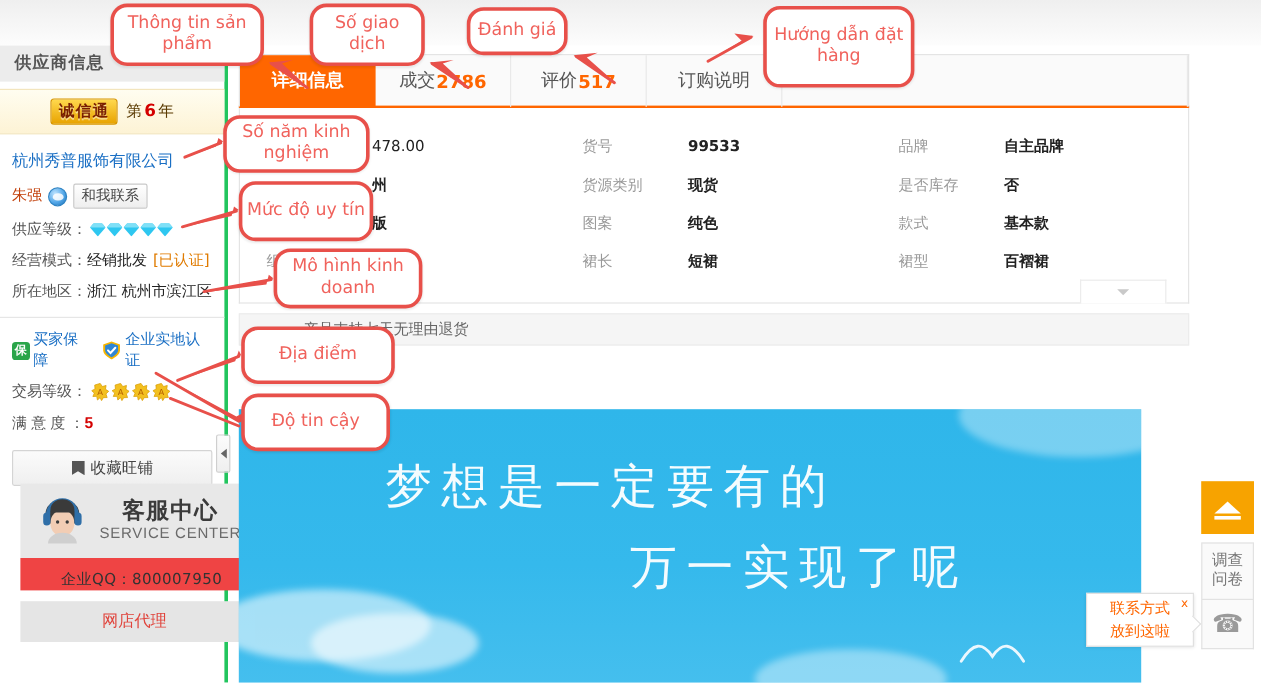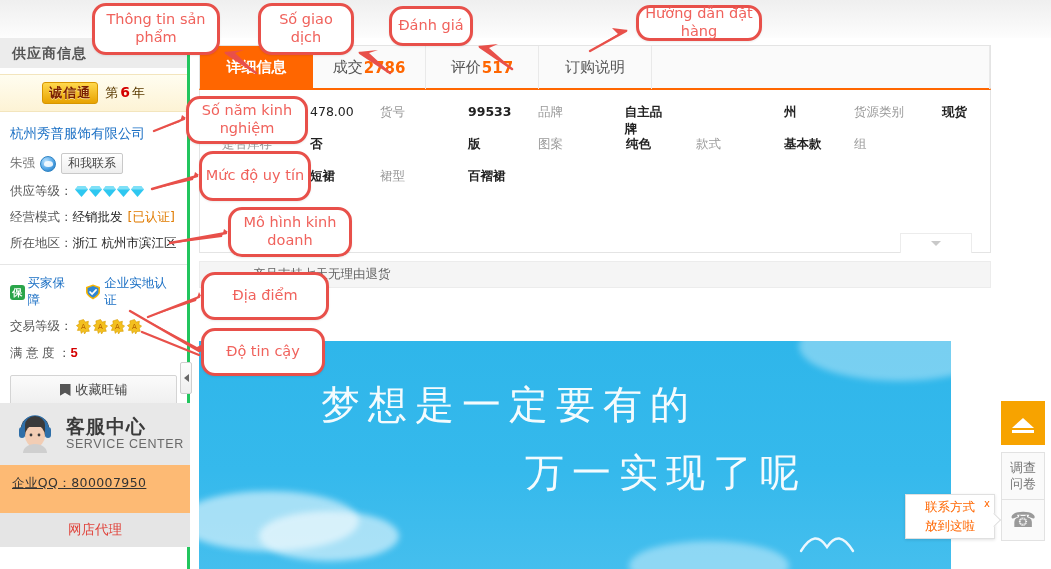--- a/index.html
+++ b/index.html
@@ -33,21 +33,21 @@
      background: linear-gradient(to bottom,#ffd84d,#e8a300);
      color:#7a1f00; font-weight:bold; font-size:13px; letter-spacing:1px;
      font-family:"DejaVu Sans",sans-serif;
      text-shadow:0 1px 0 rgba(255,255,255,.5); border:1px solid #d79600;}
   .cxt-years { margin-left:7px; font-size:13px; color:#5a3a00; font-family:"DejaVu Sans",sans-serif;}
   .cxt-years b { color:#d40000; font-size:14px; padding:0 2px;}
 
   .company { margin-top:13px; font-size:13.5px; color:#1a6fc4;
       font-family:"DejaVu Sans","Liberation Sans",sans-serif; }
   .contact-row { margin-top:10px; display:flex; align-items:center; gap:5px;}
-  .contact-name { color:#737373; font-size:12.5px; font-family:"DejaVu Sans",sans-serif;}
+  .contact-name { color:#c2410c; font-size:12.5px; font-family:"DejaVu Sans",sans-serif;}
   .ww-icon { width:16px; height:16px; border-radius:50%;
      background: radial-gradient(circle at 35% 32%, #bfe4ff 0%, #53a7e8 55%, #1b6fb5 100%);
      border:1px solid #2f84c4; display:inline-block; position:relative;}
   .ww-icon::after{content:""; position:absolute; left:3px; top:4px; width:9px; height:6px;
      border-radius:50% 50% 45% 45%; background:#fff; opacity:.85;}
   .contact-btn { border:1px solid #c9c9c9; border-radius:2px; padding:1px 6px;
      background: linear-gradient(to bottom,#ffffff,#eeeeee); font-size:12px; color:#444;
      font-family:"DejaVu Sans",sans-serif;}
 
   .kv { margin-top:9px; font-size:12.5px; color:#555; display:flex; align-items:center;
@@ -76,28 +76,28 @@
   .sat b { color:#d40000; font-size:13px; }
 
   .fav-btn { margin-top:13px; height:30px; border:1px solid #d4d4d4; border-radius:2px;
      background: linear-gradient(to bottom,#fbfbfb,#efefef);
      display:flex; align-items:center; justify-content:center; gap:5px;
      font-size:13px; color:#444; font-family:"DejaVu Sans",sans-serif;}
   .fav-ico { width:11px; height:12px; background:#555;
      clip-path: polygon(0 0,100% 0,100% 100%,50% 72%,0 100%); }
 
   
-  .svc { position:absolute; left:0; top:403px; width:190px; }
+  .svc { position:absolute; left:17px; top:403px; width:190px;text-align:center; }
   .svc-head { height:62px; background:#e8e8e8; display:flex; align-items:center; gap:8px; padding-left:12px;}
   .svc-avatar { width:46px; height:46px; position:relative; }
   .svc-title-cn { font-size:19px; color:#3b3b3b; font-weight:bold; line-height:1.05;
      font-family:"DejaVu Sans",sans-serif; letter-spacing:1px;}
   .svc-title-en { font-size:12.5px; color:#6a6a6a; letter-spacing:.6px;
      font-family:"Liberation Sans",sans-serif;}
-  .svc-body { background:#fdba74; padding:10px 0 12px 12px;text-decoration:underline; }
+  .svc-body { background:#ef4444; padding:10px 0 0 12px; }
   .svc-line { font-size:12.5px; color:#333; margin-bottom:9px; letter-spacing:.4px;
      font-family:"DejaVu Sans",sans-serif;}
   .svc-line .lbl { color:#333; }
   .svc-foot { background:#e5e5e5; height:34px; display:flex; align-items:center;
      justify-content:center; font-size:13.5px; color:#e0443c;
      font-family:"DejaVu Sans",sans-serif;}
 
   
   .collapse-handle { position:absolute; left:180px; top:362px; width:12px; height:32px;
      background: linear-gradient(to bottom,#fcfcfc,#efefef); border:1px solid #cfcfcf;
@@ -111,21 +111,21 @@
      background:#fafafa; }
   .tab { flex:0 0 auto; width:113px; display:flex; align-items:center; justify-content:center;
      font-size:15px; color:#555; border-right:1px solid #e9e9e9; height:43px;
      font-family:"DejaVu Sans",sans-serif; }
   .tab.active { background:#f60; color:#fff; font-weight:bold; border-right:none; }
   .tab .num { color:#f60; font-weight:bold; margin-left:1px; font-family:"DejaVu Sans",sans-serif;}
   .tabs-rest { flex:1; border-left:0; }
 
   .detail-box { border:1px solid #e4e4e4; border-top:none; background:#fff;
      position:relative; height:163px; }
-  .attr-grid { display:grid; grid-template-columns:1fr 1fr 1fr 1fr 1fr; padding:14px 0 0 0; }
+  .attr-grid { display:grid; grid-template-columns:1fr 1fr 1fr; padding:24px 0 0 0; }
   .attr { display:flex; align-items:baseline; height:32px; padding-left:22px; }
   .attr .an { width:88px; color:#999; font-size:12.5px; font-family:"DejaVu Sans",sans-serif;}
   .attr .av { color:#222; font-size:12.5px; font-weight:bold; font-family:"DejaVu Sans",sans-serif;}
   .attr .av.plain { font-weight:normal; }
   .expand { position:absolute; right:18px; bottom:-1px; width:72px; height:20px;
      border:1px solid #ececec; border-bottom:none; background:#fff;
      display:flex; align-items:center; justify-content:center; }
   .expand i { width:0;height:0;border-left:5px solid transparent;border-right:5px solid transparent;
      border-top:5px solid #c9c9c9; display:block; }
 
@@ -460,20 +460,20 @@
         <line x1="199" y1="297" x2="148" y2="317"></line>
         <line x1="199" y1="351" x2="130" y2="311"></line>
         <line x1="199" y1="355" x2="142" y2="332"></line>
       </g>
     </svg>
   </div>
 
   <div class="callout" style="left:92px;top:3px;width:128px;height:52px;">Thông tin sản phẩm</div>
   <div class="callout" style="left:258px;top:3px;width:96px;height:52px;">Số giao dịch</div>
   <div class="callout" style="left:389px;top:6px;width:84px;height:40px;">Đánh giá</div>
-  <div class="callout" style="left:636px;top:5px;width:126px;height:36px;">Hướng dẫn đặt hàng</div>
+  <div class="callout" style="left:636px;top:5px;width:126px;height:68px;">Hướng dẫn đặt hàng</div>
   <div class="callout" style="left:186px;top:96px;width:122px;height:48px;">Số năm kinh nghiệm</div>
   <div class="callout" style="left:199px;top:151px;width:112px;height:50px;">Mức độ uy tín</div>
   <div class="callout" style="left:228px;top:207px;width:124px;height:50px;">Mô hình kinh doanh</div>
   <div class="callout" style="left:201px;top:272px;width:128px;height:48px;">Địa điểm</div>
   <div class="callout" style="left:201px;top:328px;width:124px;height:48px;">Độ tin cậy</div>
 
 </div>
 
 </body></html>

